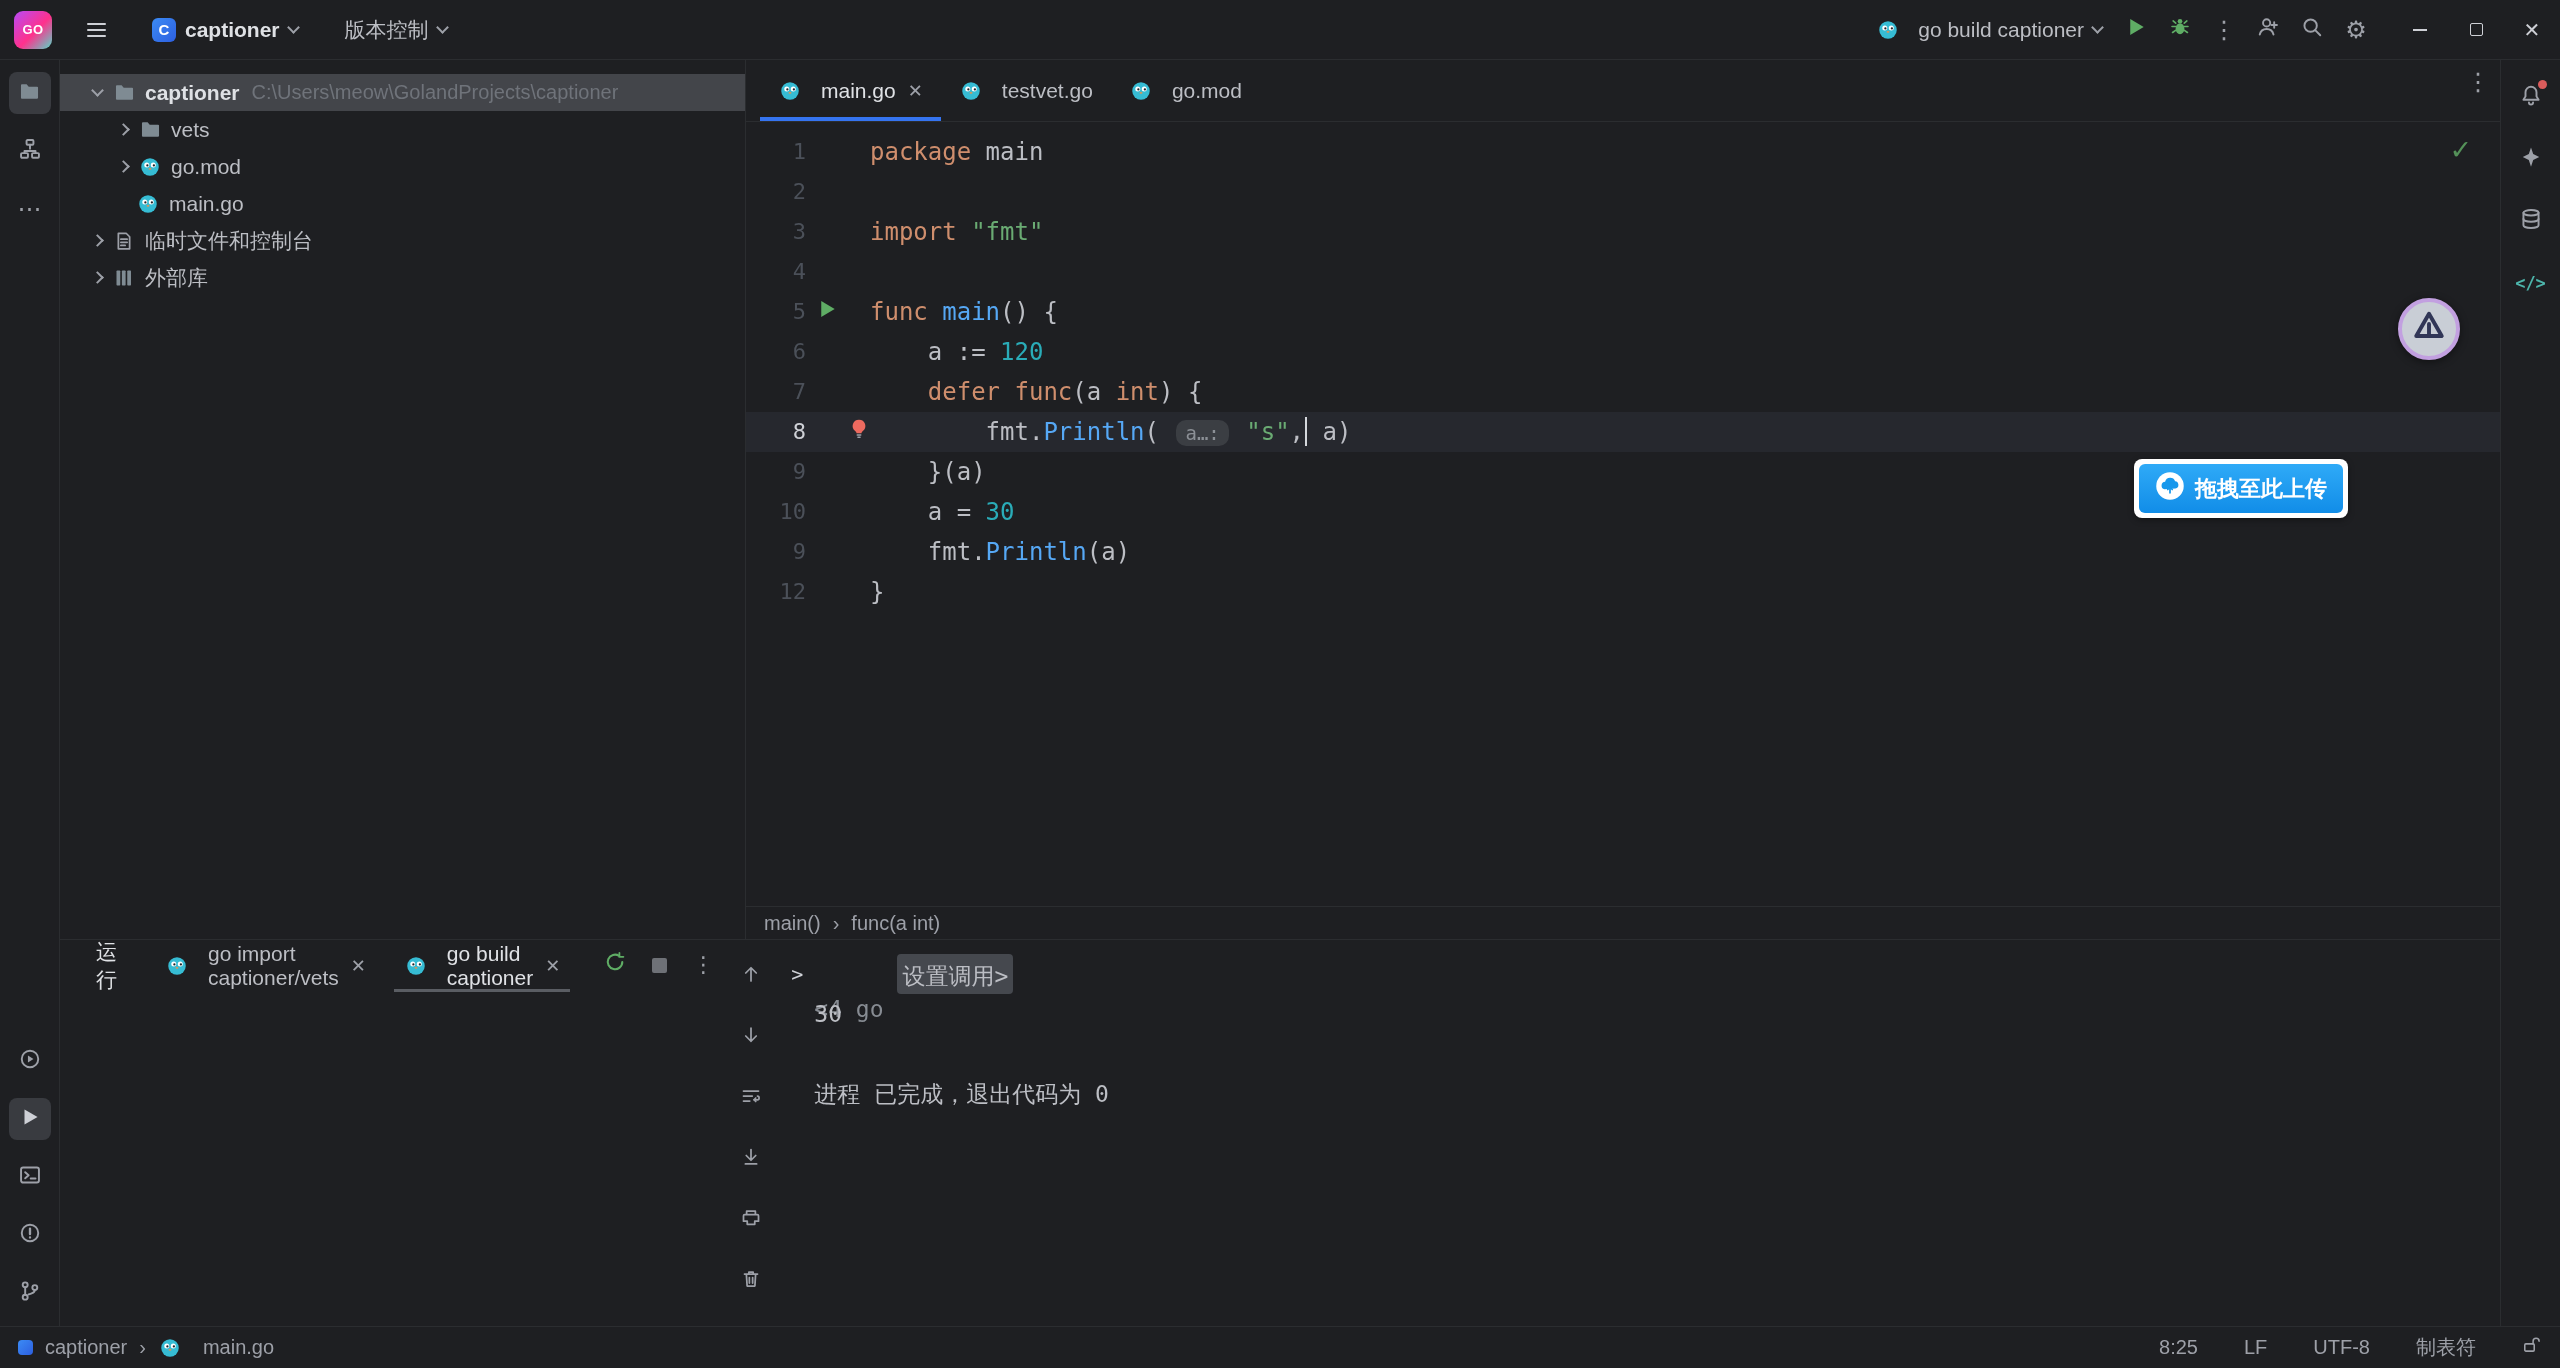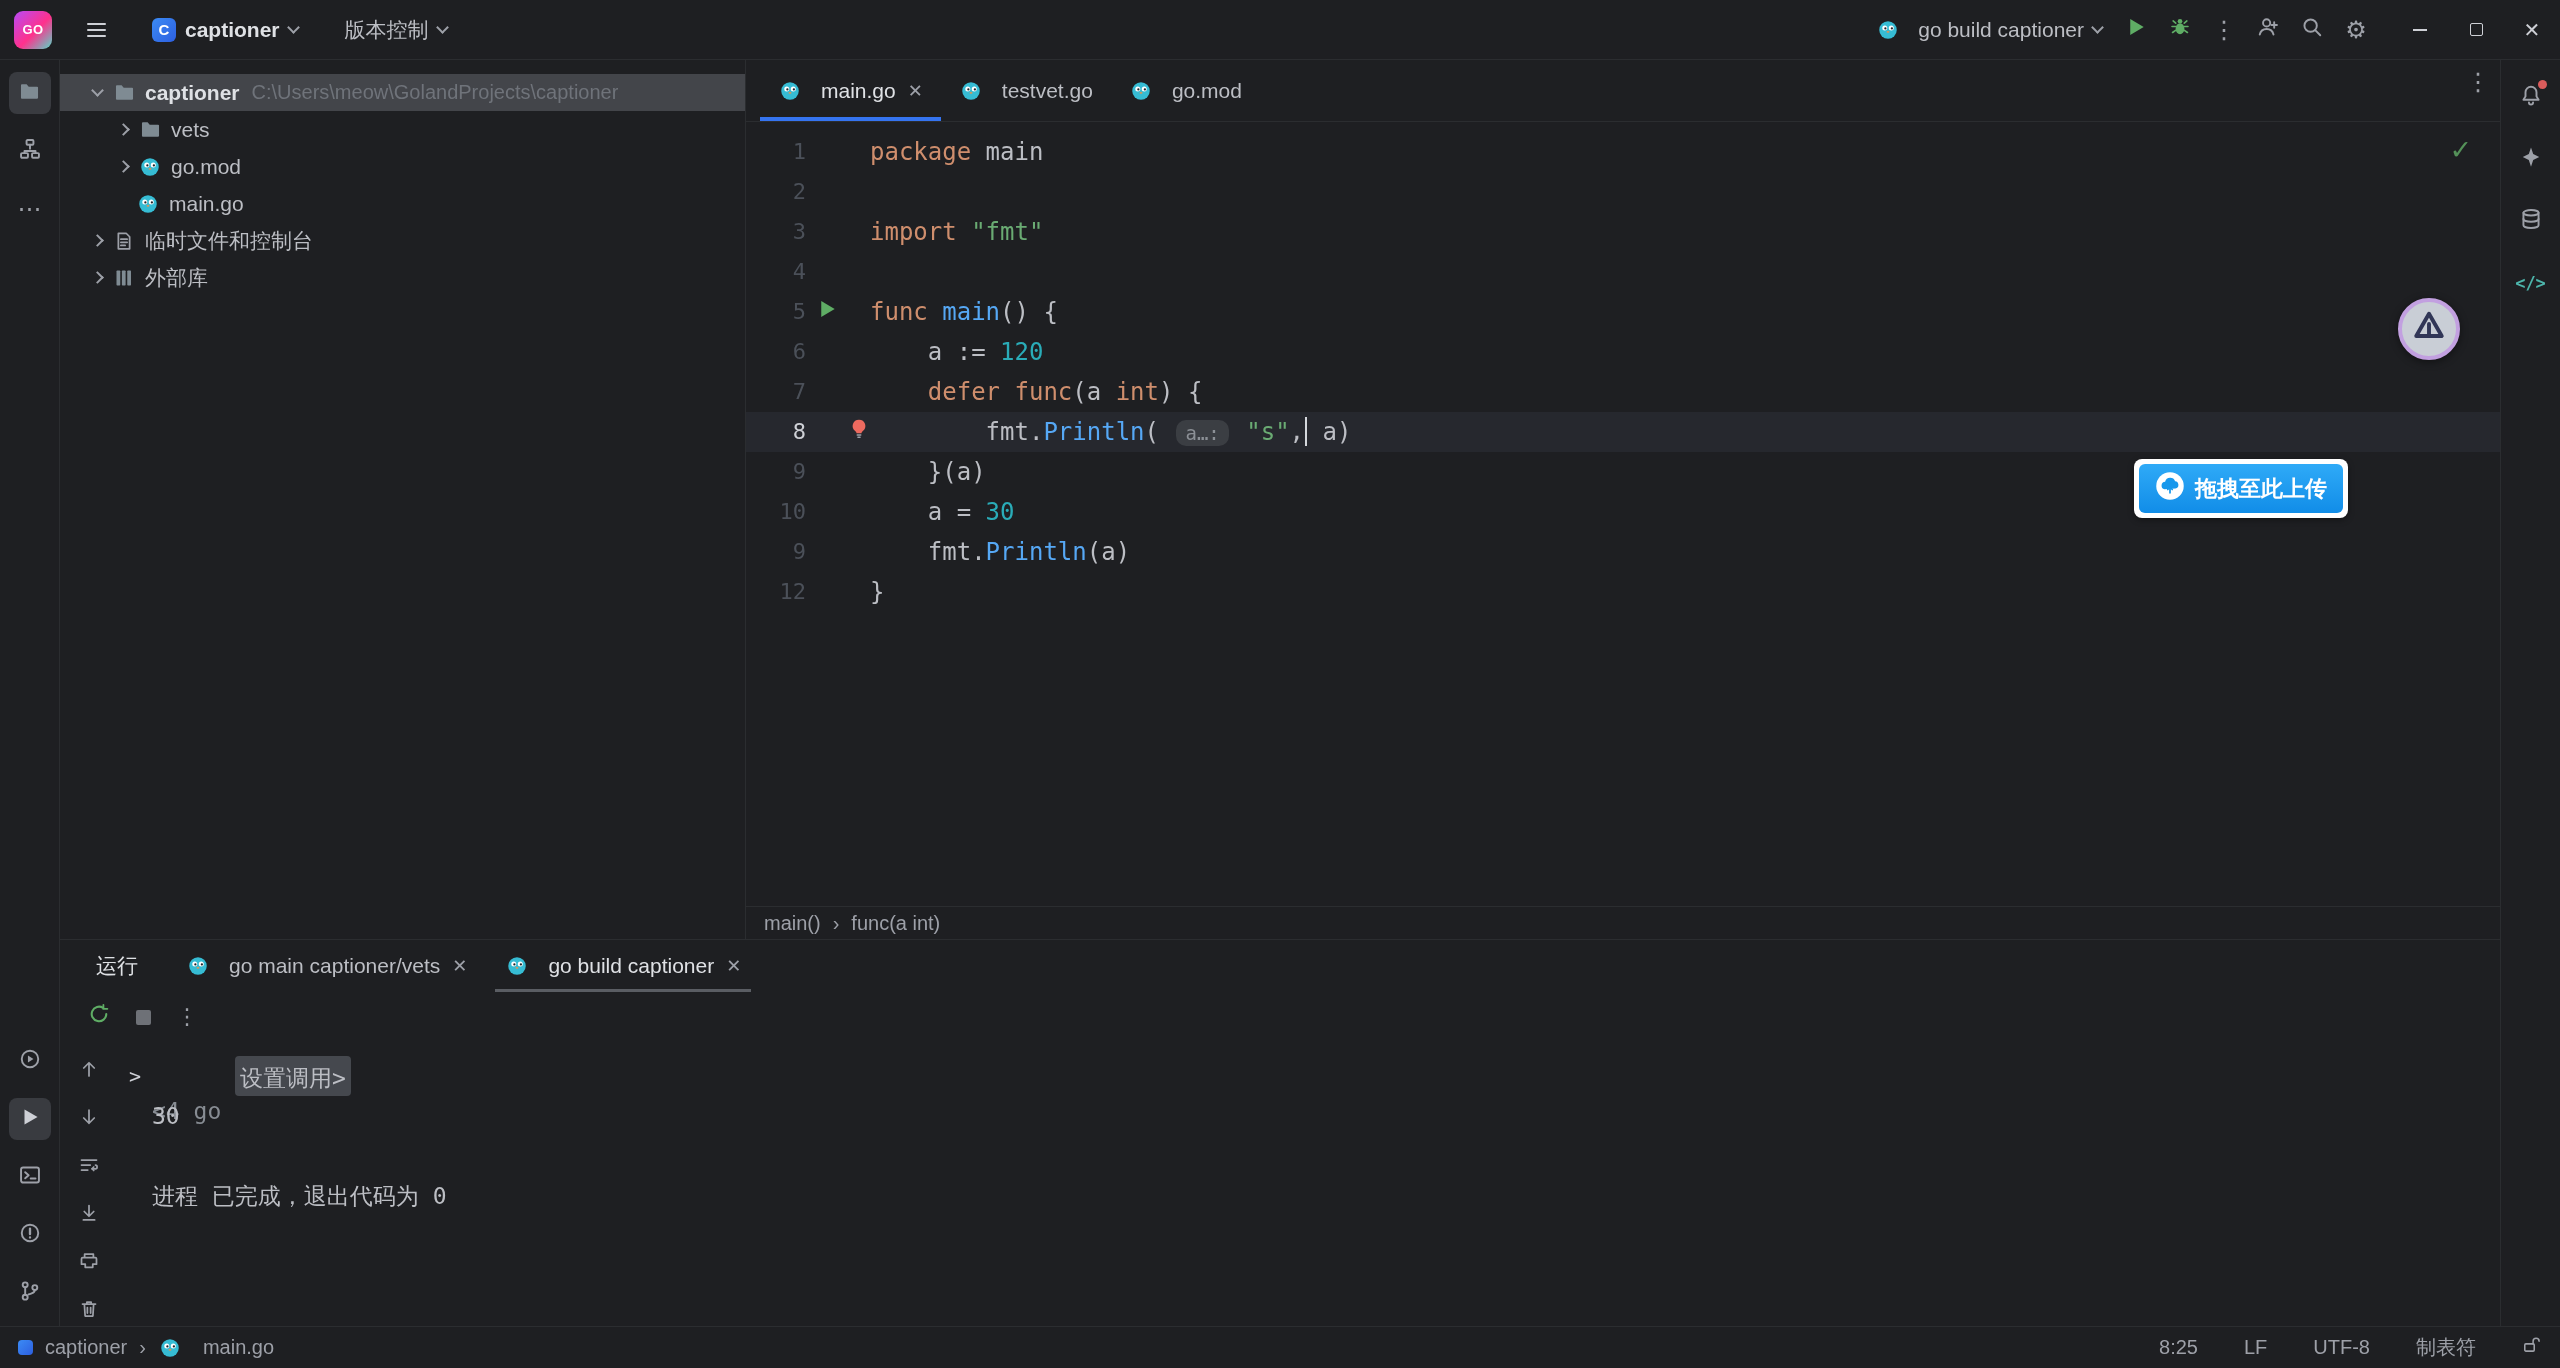--- a/index.html
+++ b/index.html
@@ -86,21 +86,21 @@
   .tk-kw{ color:var(--kw);} .tk-str{ color:var(--str);} .tk-num{ color:var(--num);}
   .tk-fn{ color:var(--fn);} .tk-pl{ color:var(--txt);}
   .tk-hint{ background:#3B3E43; color:#8C9096; border-radius:10px; padding:2px 9px; font-size:19px; margin:0 3px; }
   .caret{ display:inline-block; width:2px; height:29px; background:#D4D7DC; vertical-align:middle; margin:-4px 1px 0 1px; }
   .check{ position:absolute; top:12px; right:28px; color:#549159; font-size:27px; }
 
   .breadcrumbs{ height:33px; flex:0 0 33px; border-top:1px solid var(--border);
     display:flex; align-items:center; gap:12px; padding-left:18px; font-size:20px; color:var(--txt-dim); }
 
   
-  .run-panel{ height:387px; flex:0 0 387px; border-top:1px solid var(--border); display:flex; flex-direction:column; }
+  .run-panel{ height:387px; flex:0 0 387px; border-top:1px solid var(--border); display:flex; }
   .rp-tabbar{ height:52px; flex:0 0 52px; display:flex; align-items:stretch; padding-left:36px; gap:6px; }
   .rp-title{ display:flex; align-items:center; color:var(--txt-bright); font-size:21px; margin-right:26px; }
   .rp-tab{ position:relative; display:flex; align-items:center; gap:10px; padding:0 16px; font-size:21px; color:var(--txt); }
   .rp-tab.active{ color:var(--txt-bright); }
   .rp-tab.active::after{ content:""; position:absolute; left:6px; right:6px; bottom:0; height:3px; background:#5A5D63; }
   .rp-toolbar{ height:50px; flex:0 0 50px; display:flex; align-items:center; padding-left:20px; gap:6px; }
   .rp-toolbar .glyph-btn{ width:38px; height:38px; font-size:22px; }
   .stop-square{ width:15px; height:15px; background:#6E7177; border-radius:2px; display:inline-block; }
   .rp-console{ flex:1; display:flex; min-height:0; }
   .con-tools{ width:58px; flex:0 0 58px; display:flex; flex-direction:column; align-items:center; padding-top:14px; gap:17px; }
@@ -434,21 +434,21 @@
             <span class="t-icon">
                 <svg width="20" height="20" viewBox="0 0 16 16">
                   <circle cx="8" cy="8" r="7" fill="#36BCD4"></circle>
                   <circle cx="5.4" cy="6.3" r="2" fill="#fff"></circle>
                   <circle cx="10.6" cy="6.3" r="2" fill="#fff"></circle>
                   <circle cx="5.9" cy="6.7" r=".9" fill="#22242a"></circle>
                   <circle cx="11.1" cy="6.7" r=".9" fill="#22242a"></circle>
                   <ellipse cx="8" cy="9.4" rx="1.2" ry=".9" fill="#C79A67"></ellipse>
                 </svg>
               </span>
-            <span>go main captioner/vets</span>
+            <span>go import captioner/vets</span>
             <span class="tab-close">✕</span>
           </div>
           <div class="rp-tab active">
             <span class="t-icon">
                 <svg width="20" height="20" viewBox="0 0 16 16">
                   <circle cx="8" cy="8" r="7" fill="#36BCD4"></circle>
                   <circle cx="5.4" cy="6.3" r="2" fill="#fff"></circle>
                   <circle cx="10.6" cy="6.3" r="2" fill="#fff"></circle>
                   <circle cx="5.9" cy="6.7" r=".9" fill="#22242a"></circle>
                   <circle cx="11.1" cy="6.7" r=".9" fill="#22242a"></circle>

